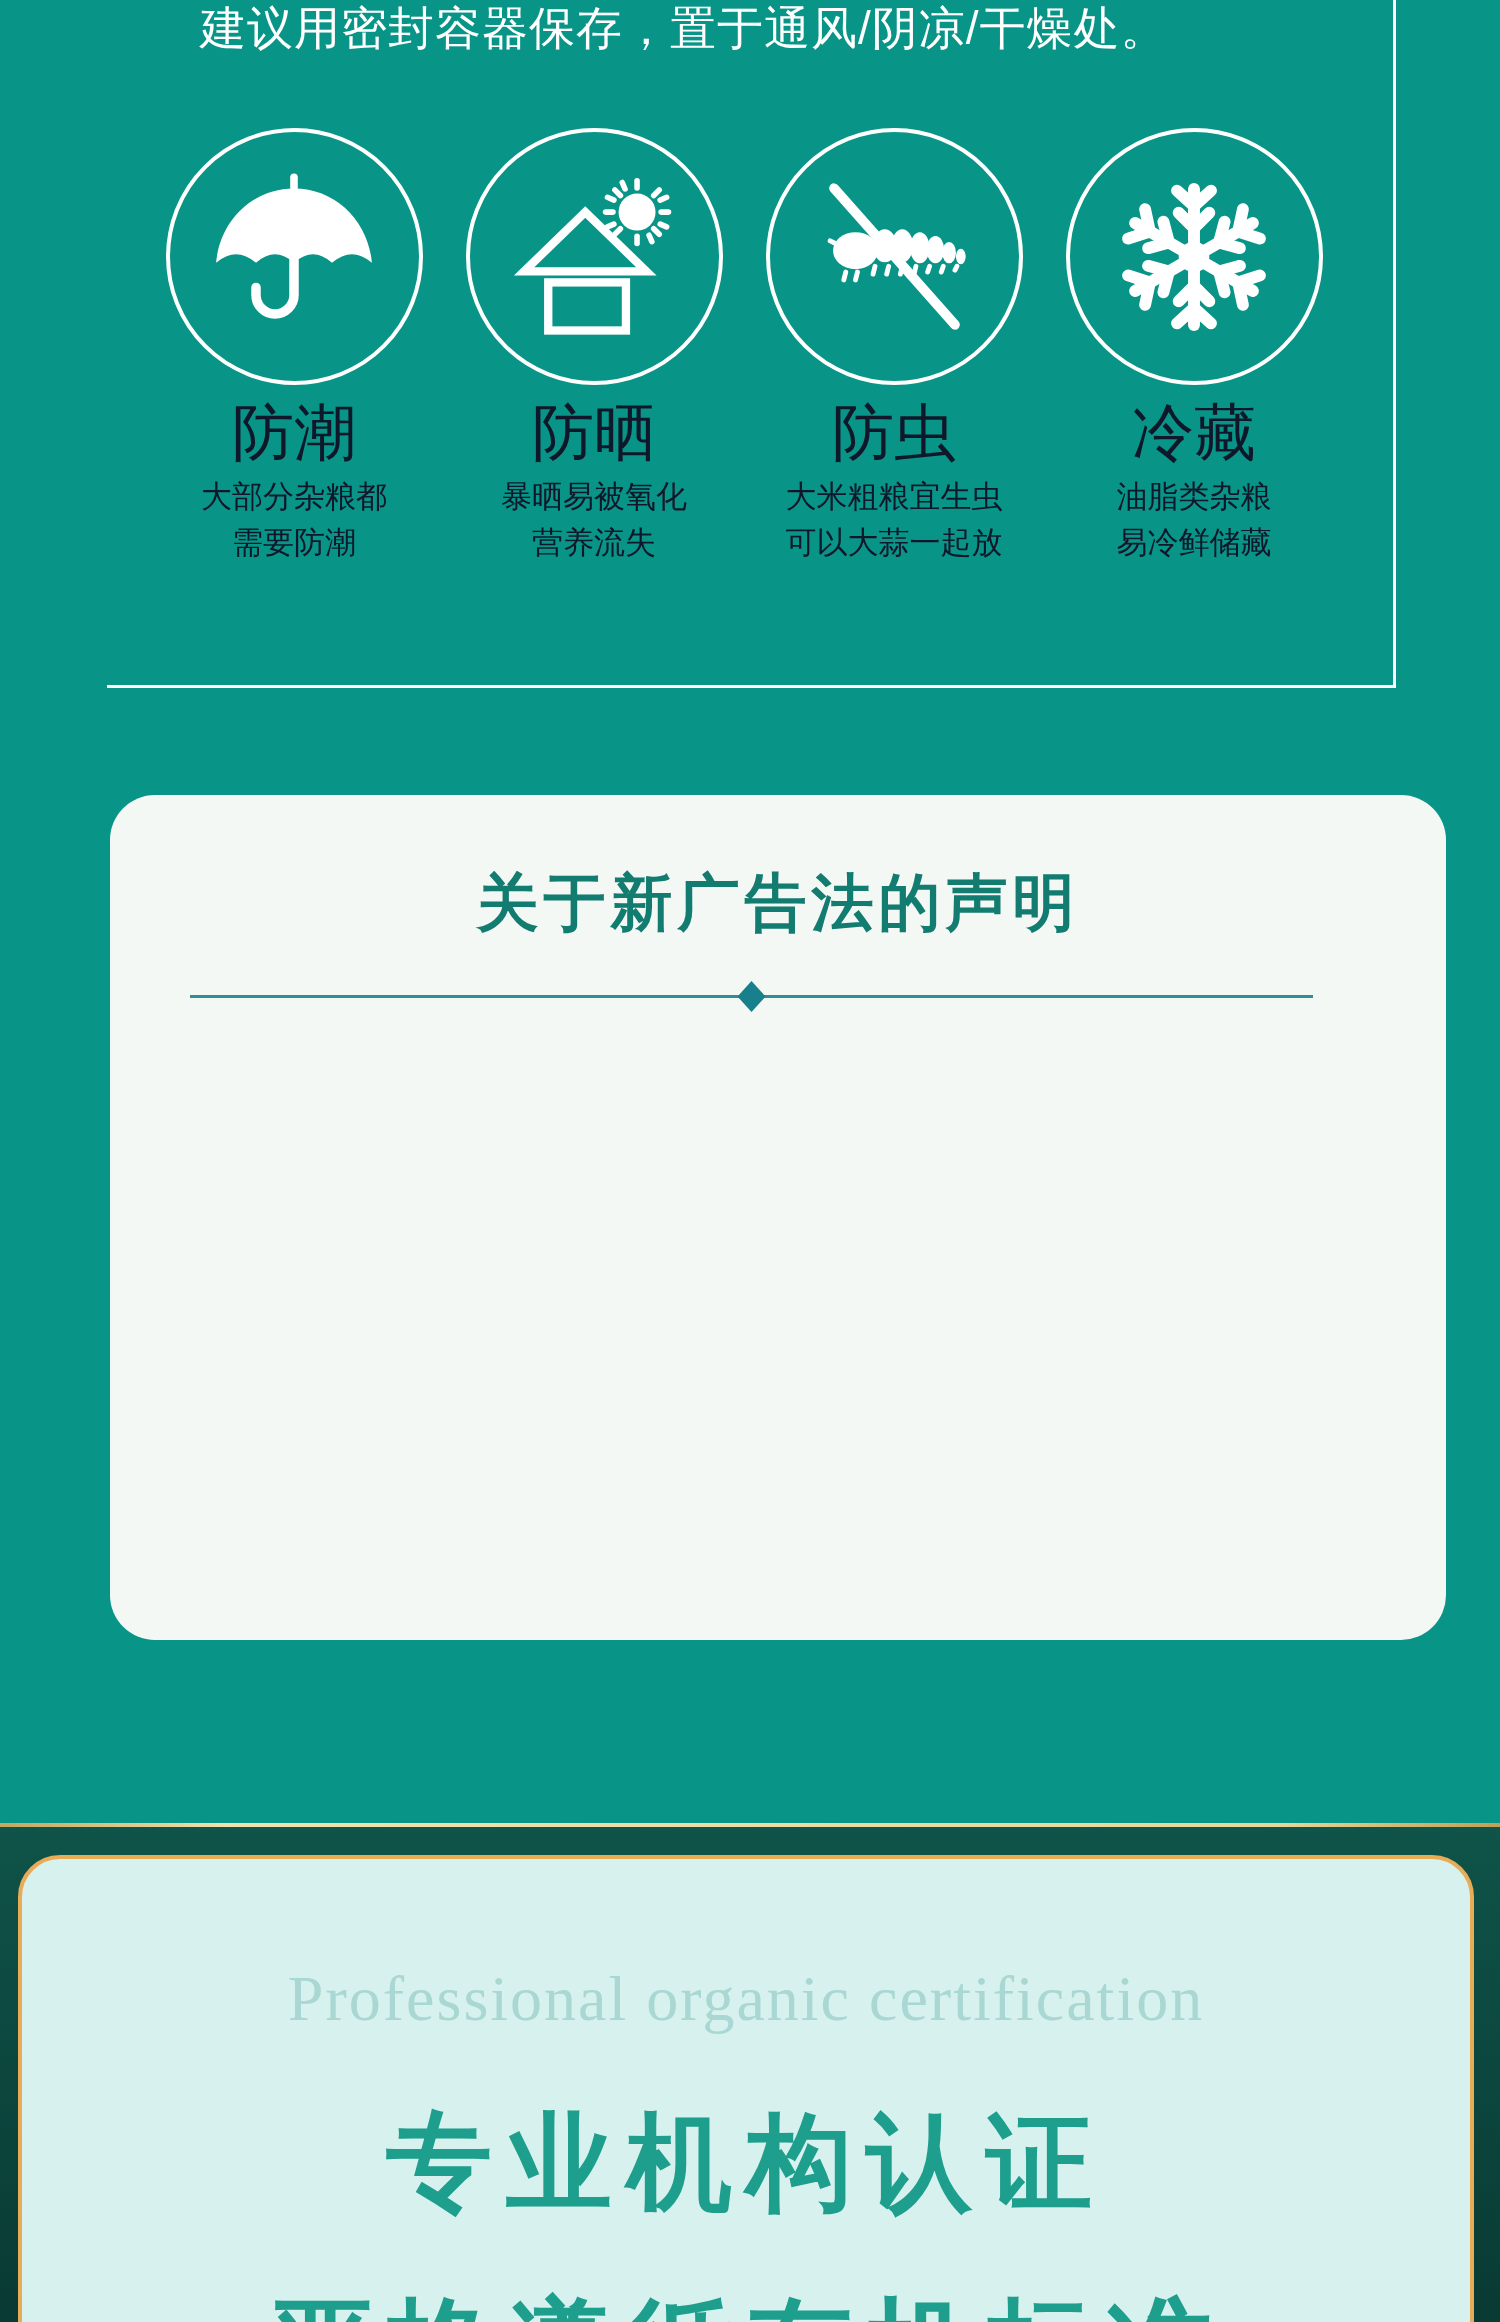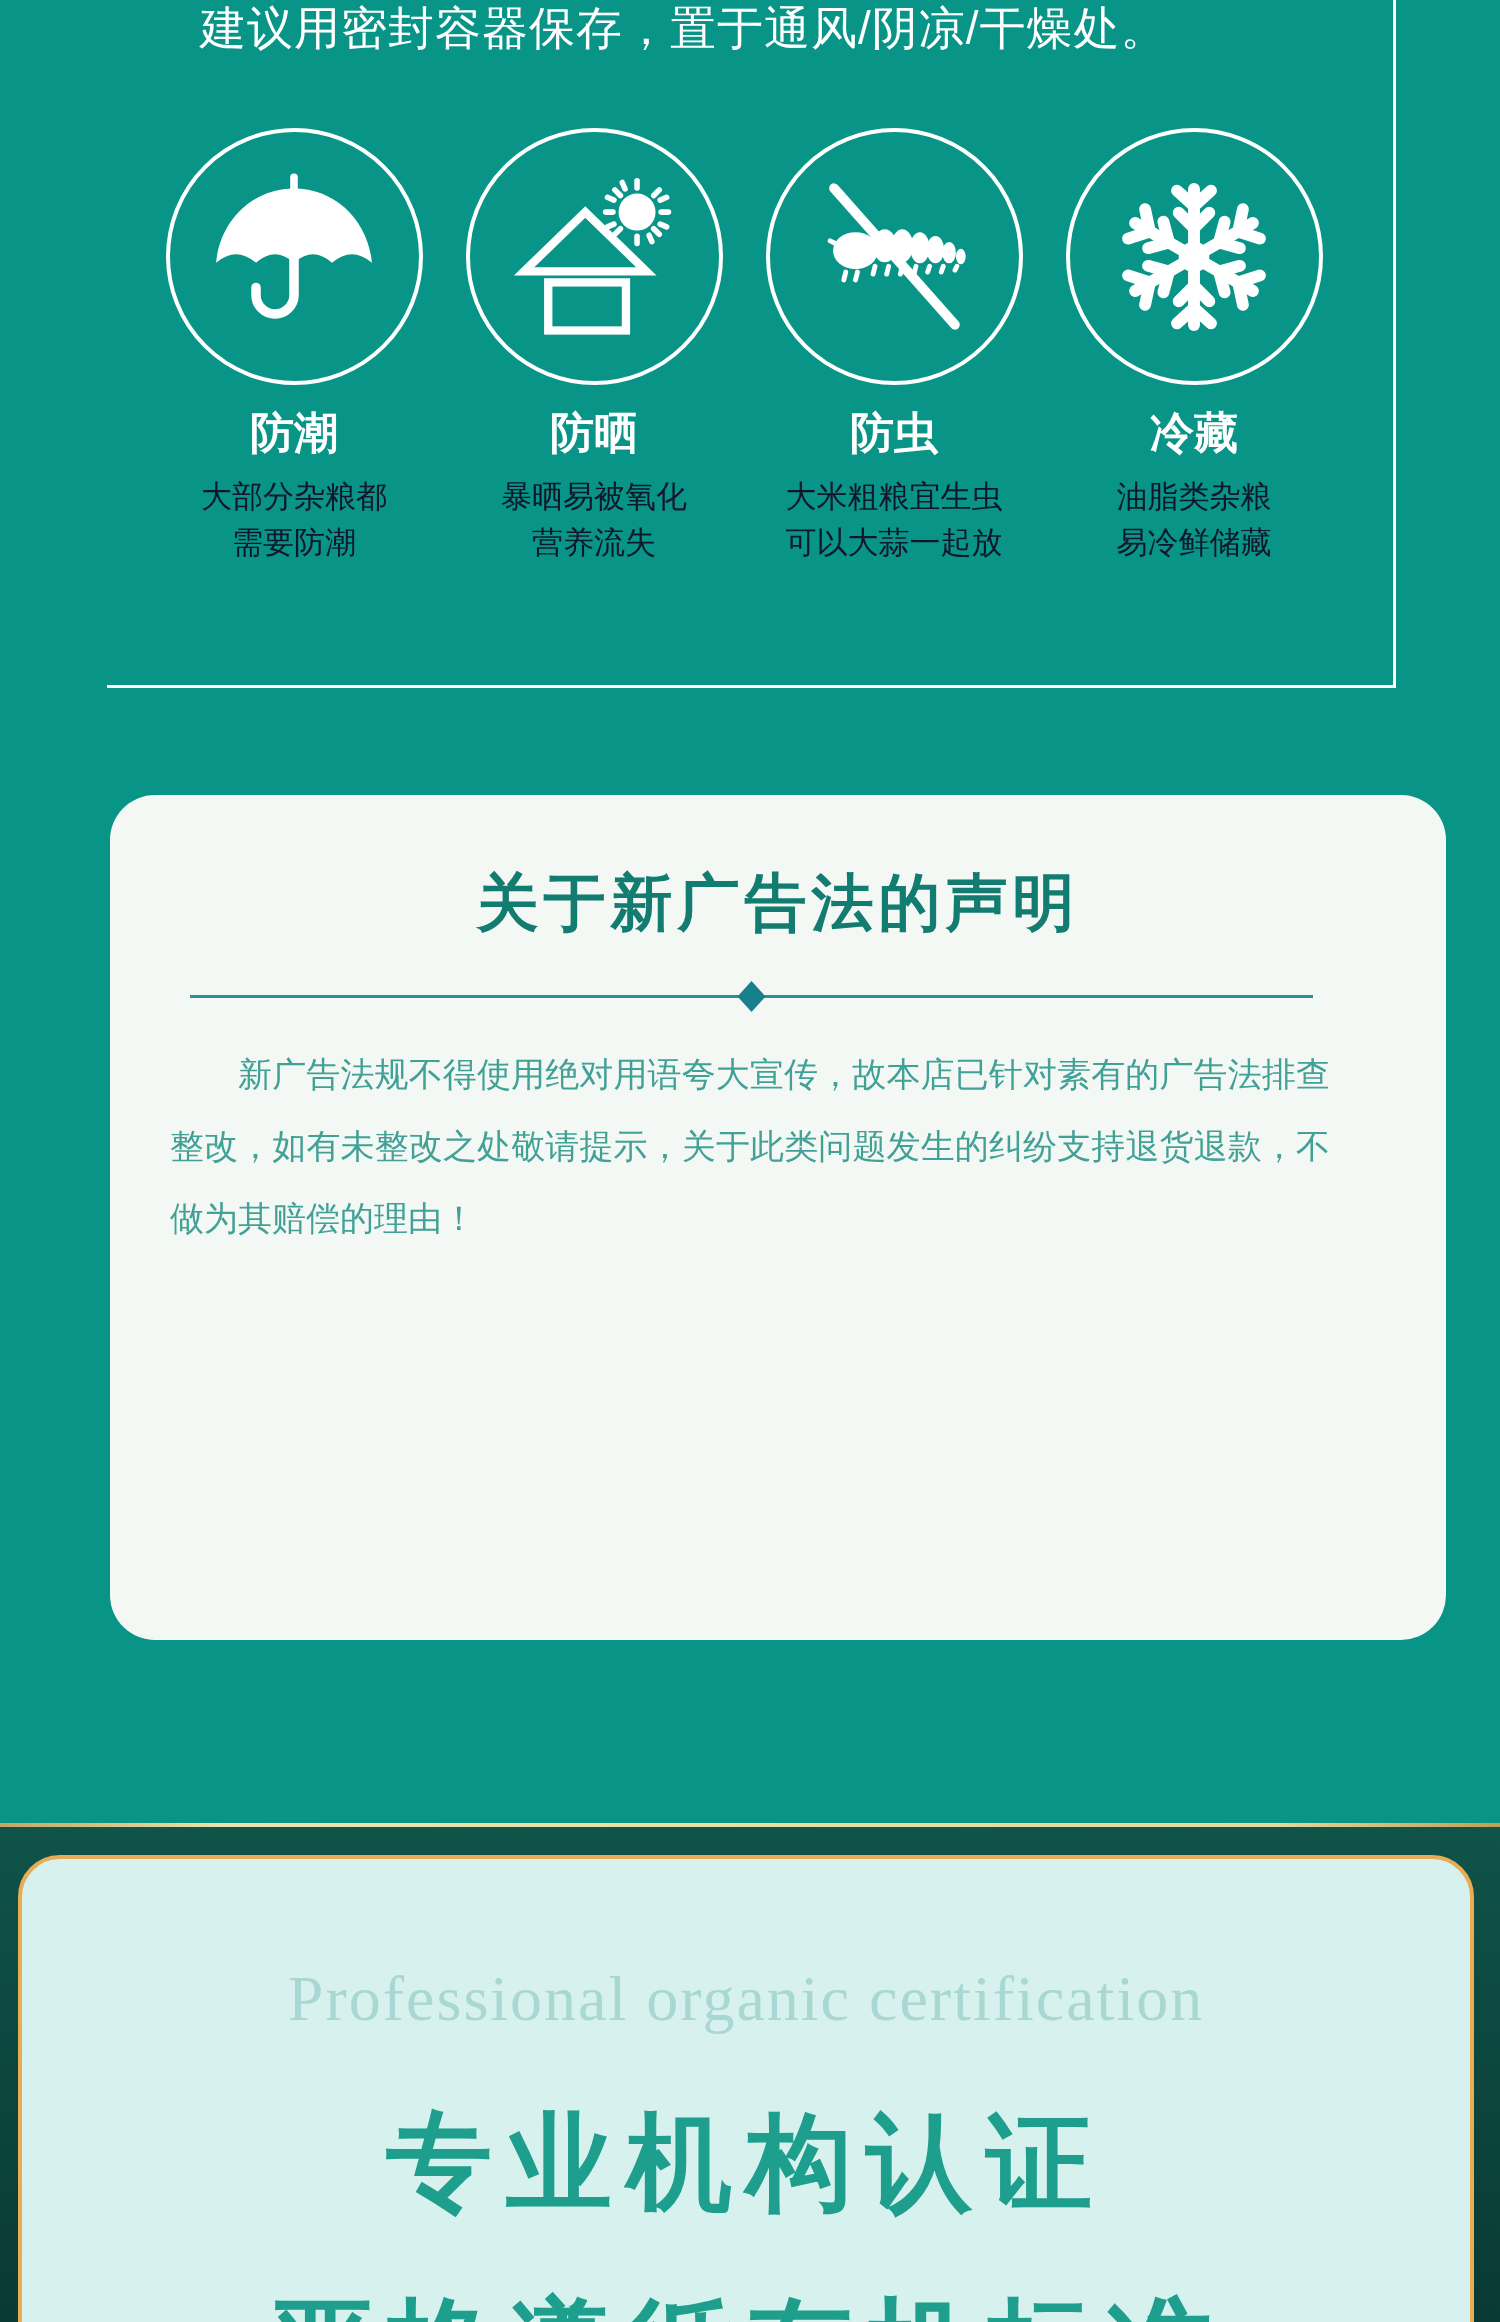--- a/index.html
+++ b/index.html
@@ -24,21 +24,21 @@
   .icons-row{
     position:absolute;left:144px;top:128px;width:1200px;
     display:flex;
   }
   .icon-col{width:300px;display:flex;flex-direction:column;align-items:center;}
   .icon-circle{
     width:257px;height:257px;box-sizing:border-box;
     border:4px solid #ffffff;border-radius:50%;
     display:flex;align-items:center;justify-content:center;
   }
-  .icon-title{margin-top:17px;font-size:44px;font-weight:bold;color:#ffffff;line-height:62px;}
+  .icon-title{margin-top:17px;font-size:62px;font-weight:normal;color:#0f172a;line-height:62px;}
   .icon-desc{margin-top:10px;font-size:31px;color:#0f172a;line-height:46px;text-align:center;}
   
   .stmt-box{
     position:absolute;left:110px;top:795px;width:1336px;height:845px;
     background:#f4f8f4;border-radius:45px;
   }
   .stmt-title{
     position:absolute;top:66px;left:0;width:100%;text-align:center;
     font-size:62px;font-weight:bold;color:#137c70;letter-spacing:5px;
   }
@@ -201,21 +201,20 @@
   </div>
 
 </div>
 
 <div class="stmt-box">
   <div class="stmt-title">关于新广告法的声明</div>
   <div class="stmt-divider">
     <div class="stmt-diamond"></div>
   </div>
   <div class="stmt-body">
-    <p>新广告法规不得使用绝对用语夸大宣传，故本店已针对素有的广告法排查整改，如有未整改之处敬请提示，关于此类问题发生的纠纷支持退货退款，不做为其赔偿的理由！</p>
   </div>
 </div>
 
 <div class="gold-line"></div>
 <div class="cert-section">
   <div class="cert-box">
     <div class="cert-watermark">Professional organic certification</div>
     <div class="cert-title">专业机构认证</div>
     <div class="cert-subtitle">严格遵循有机标准</div>
   </div>

